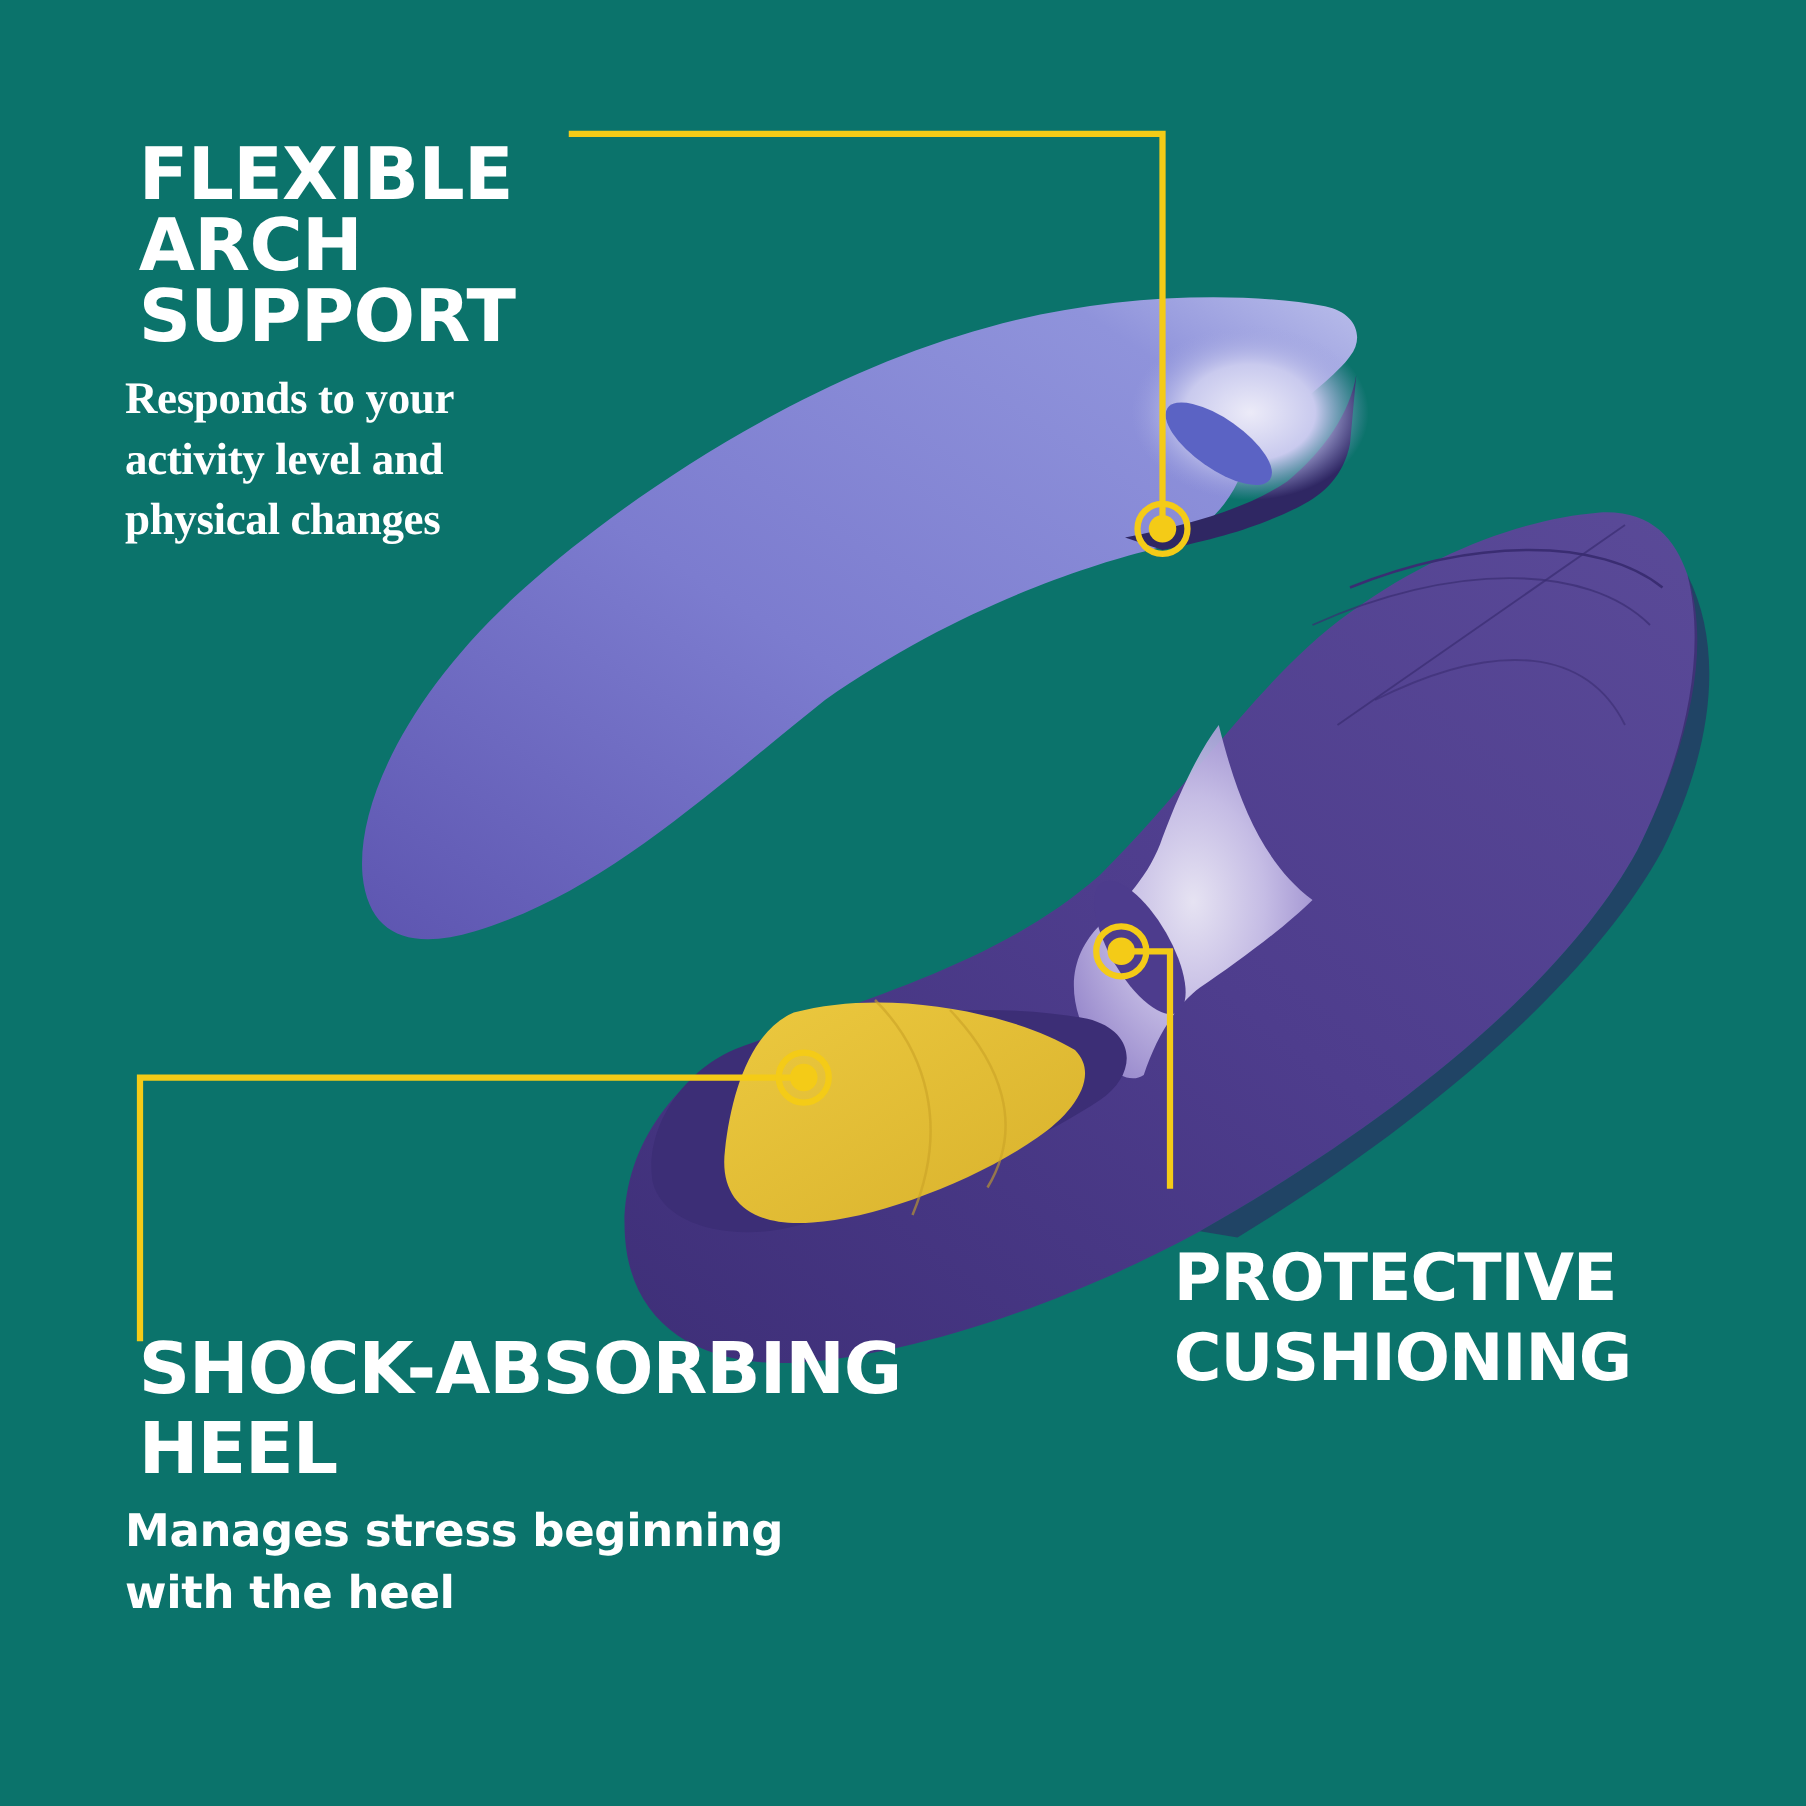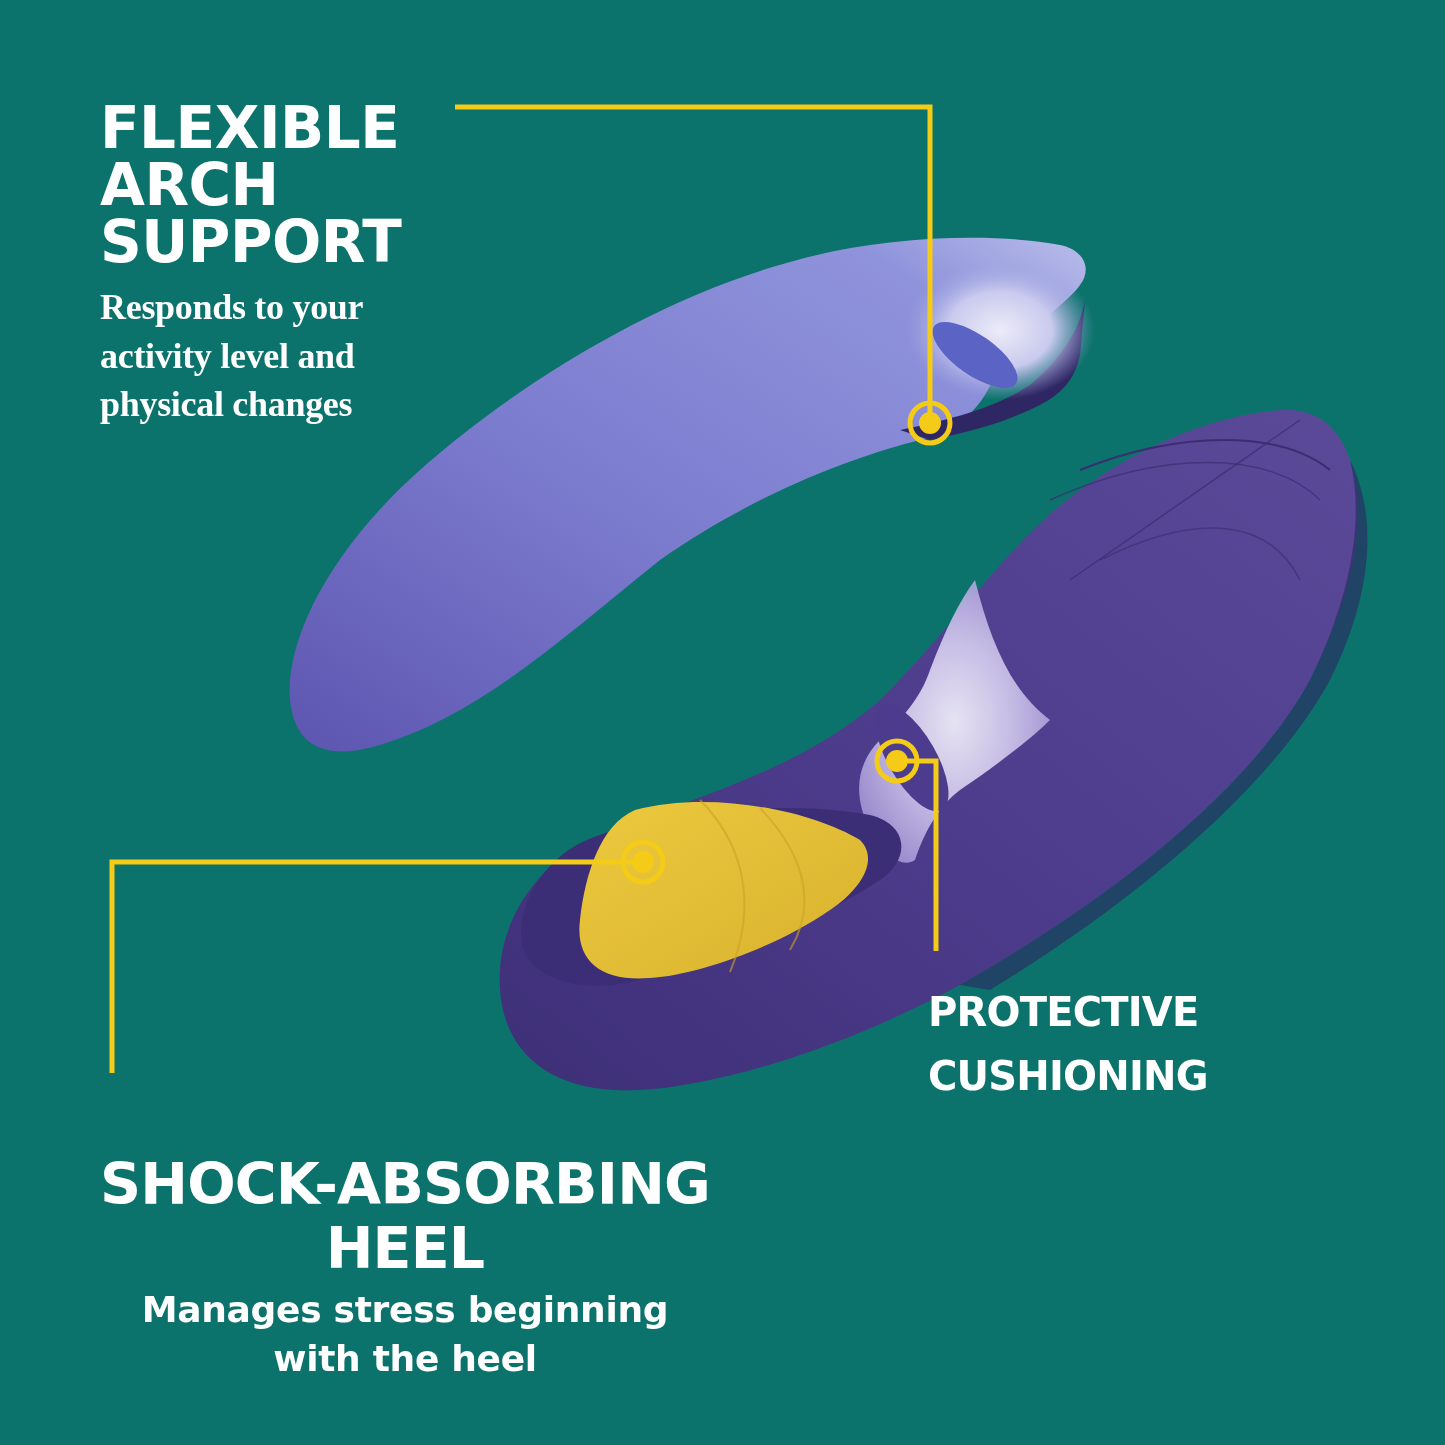--- a/index.html
+++ b/index.html
@@ -1,28 +1,28 @@
 <!DOCTYPE html>
 <html><head>
 <meta charset="utf-8">
 <style>
   html,body{margin:0;padding:0;}
   body{width:1445px;height:1445px;overflow:hidden;background:#0b736b;position:relative;font-family:"DejaVu Sans","Liberation Sans",sans-serif;color:#fff;}
   .art{position:absolute;left:0;top:0;width:1445px;height:1445px;}
   .block{position:absolute;}
-  .title{font-weight:bold;font-size:58px;line-height:57px;letter-spacing:-0.5px;white-space:pre-line;margin:0;}
+  .title{font-weight:bold;font-size:58px;line-height:57px;letter-spacing:-0.5px;white-space:pre-line;margin:11px;}
   .desc{font-weight:bold;font-size:36px;line-height:48.5px;white-space:pre-line;margin:0;letter-spacing:-0.3px;}
   #b-arch{left:100px;top:100px;}
   #b-arch .title{line-height:57px;}
   #b-arch .desc{margin-top:12px;font-family:Liberation Serif, serif;}
-  #b-heel{left:100px;top:1152px;text-align:center;}
+  #b-heel{left:100px;top:1052px;}
   #b-heel .title{font-size:57px;line-height:64px;letter-spacing:-0.8px;}
   #b-heel .desc{margin-top:6px;}
   #b-cush{left:928px;top:980px;}
-  #b-cush .title{font-size:40px;line-height:64px;letter-spacing:-0.8px;}
+  #b-cush .title{font-size:52px;line-height:64px;letter-spacing:-0.8px;}
   #b-cush .desc{margin-top:10px;}
 </style>
 </head>
 <body>
 
 <svg class="art" viewBox="0 0 1445 1445" xmlns="http://www.w3.org/2000/svg">
   <defs>
     <linearGradient id="fabric" x1="0" y1="1" x2="1" y2="0">
       <stop offset="0" stop-color="#5d55b0"></stop>
       <stop offset="0.45" stop-color="#7c7ccf"></stop>

